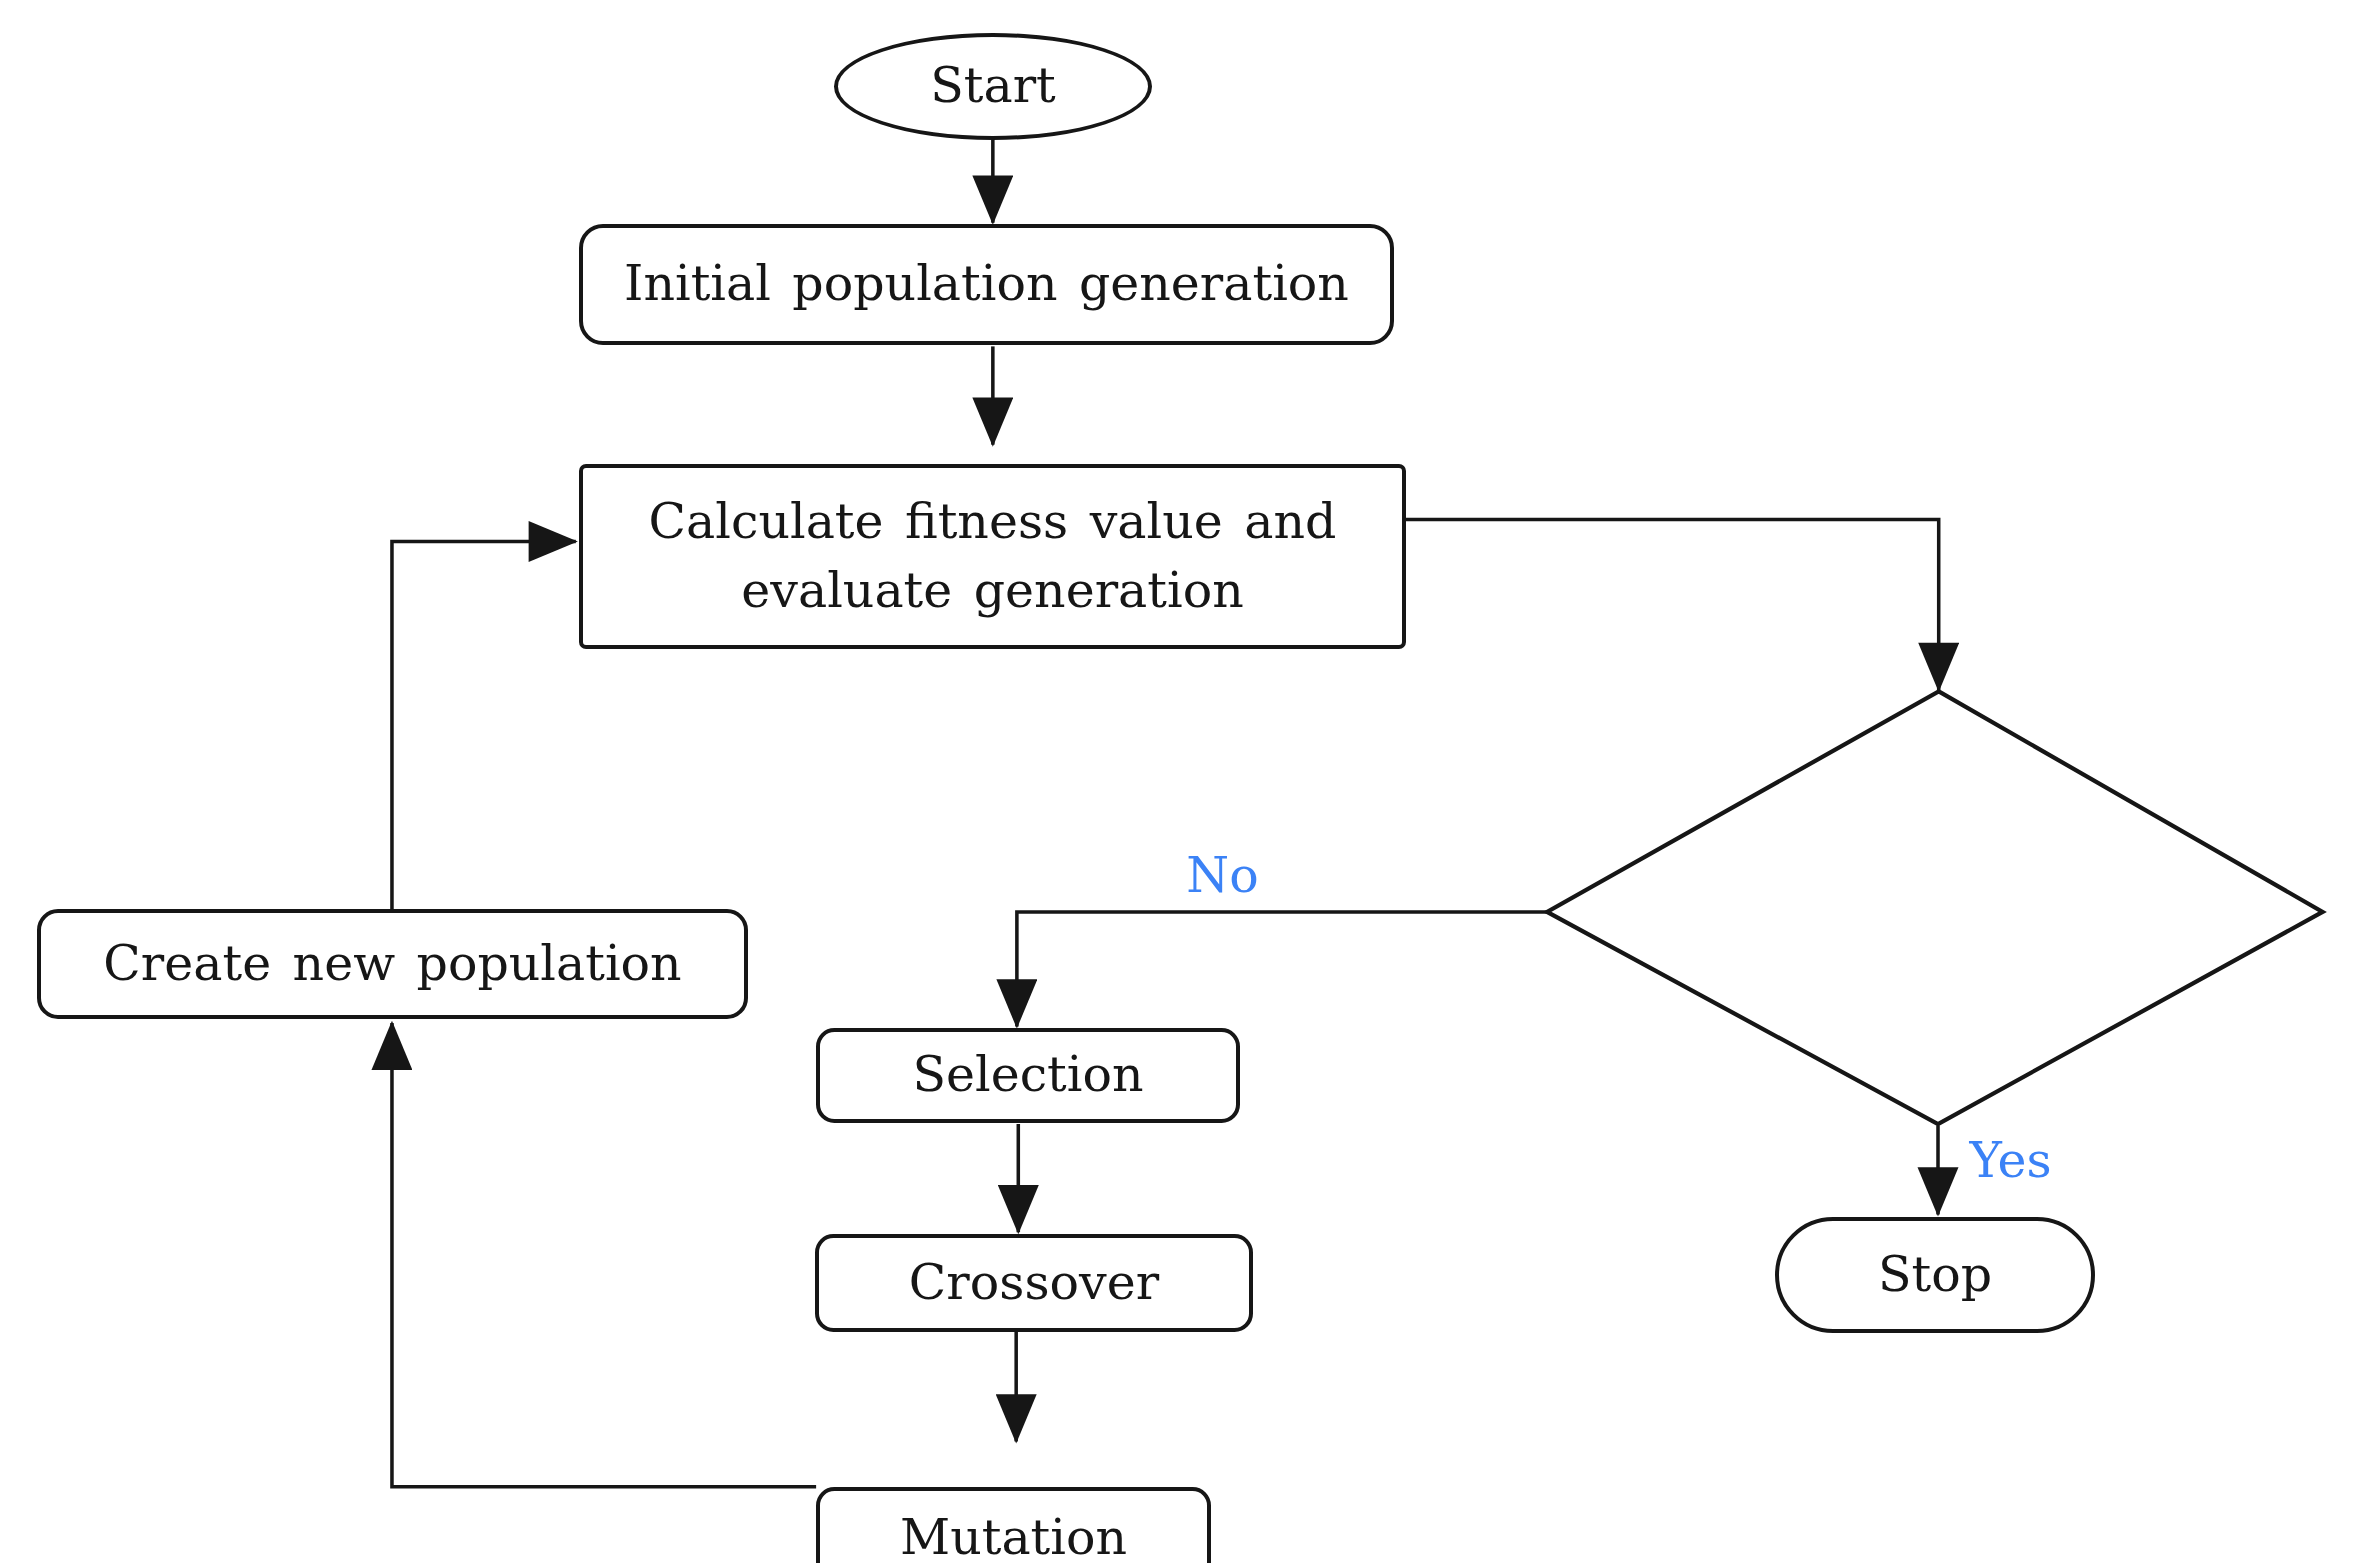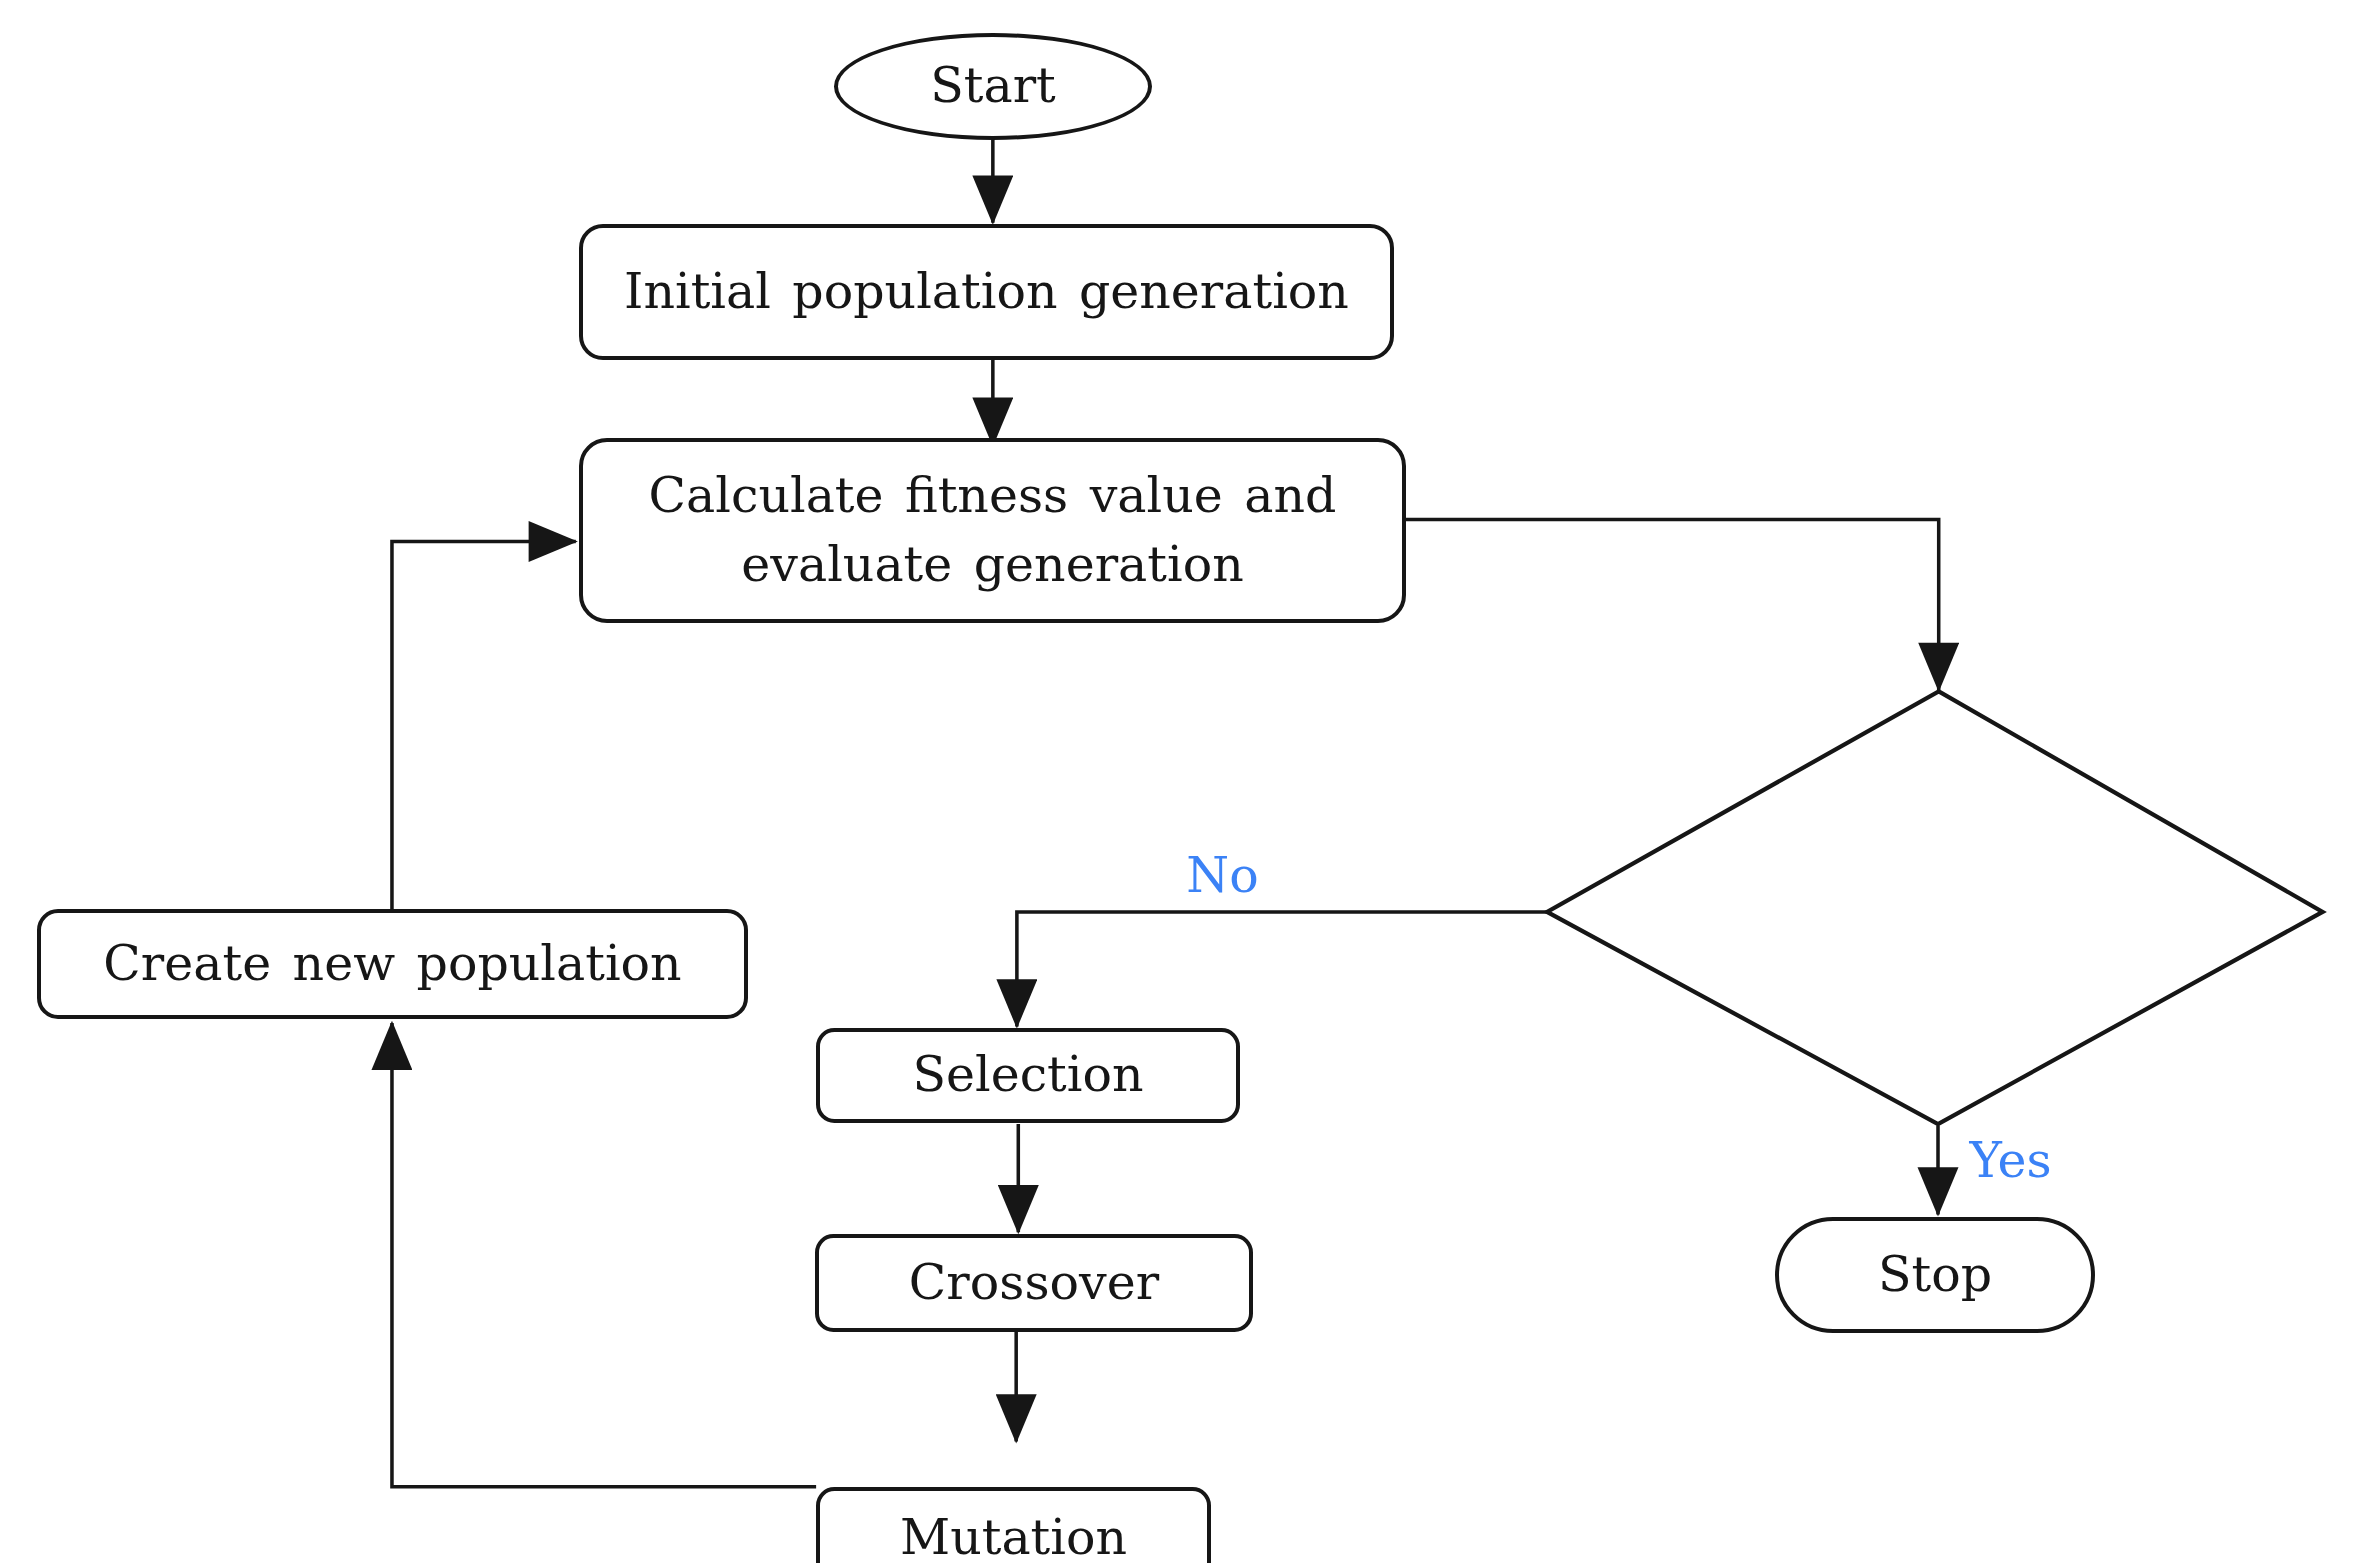--- a/index.html
+++ b/index.html
@@ -29,26 +29,26 @@
     font-size: 49px;
     line-height: 1.4;
     word-spacing: 0.12em;
     color: #161616;
   }
   .terminator-start {
     left: 834px; top: 33px; width: 318px; height: 107px;
     border-radius: 50%;
   }
   .process-initial {
-    left: 579px; top: 224px; width: 815px; height: 136px;
+    left: 579px; top: 224px; width: 815px; height: 121px;
     border-radius: 24px;
   }
   .process-calculate {
-    left: 579px; top: 438px; width: 827px; height: 185px;
-    border-radius: 28px;
+    left: 579px; top: 464px; width: 827px; height: 185px;
+    border-radius: 7px;
     padding: 8px 49px;
   }
   .process-create {
     left: 37px; top: 909px; width: 711px; height: 110px;
     border-radius: 21px;
   }
   .process-selection {
     left: 816px; top: 1028px; width: 424px; height: 95px;
     border-radius: 18.4px;
   }

